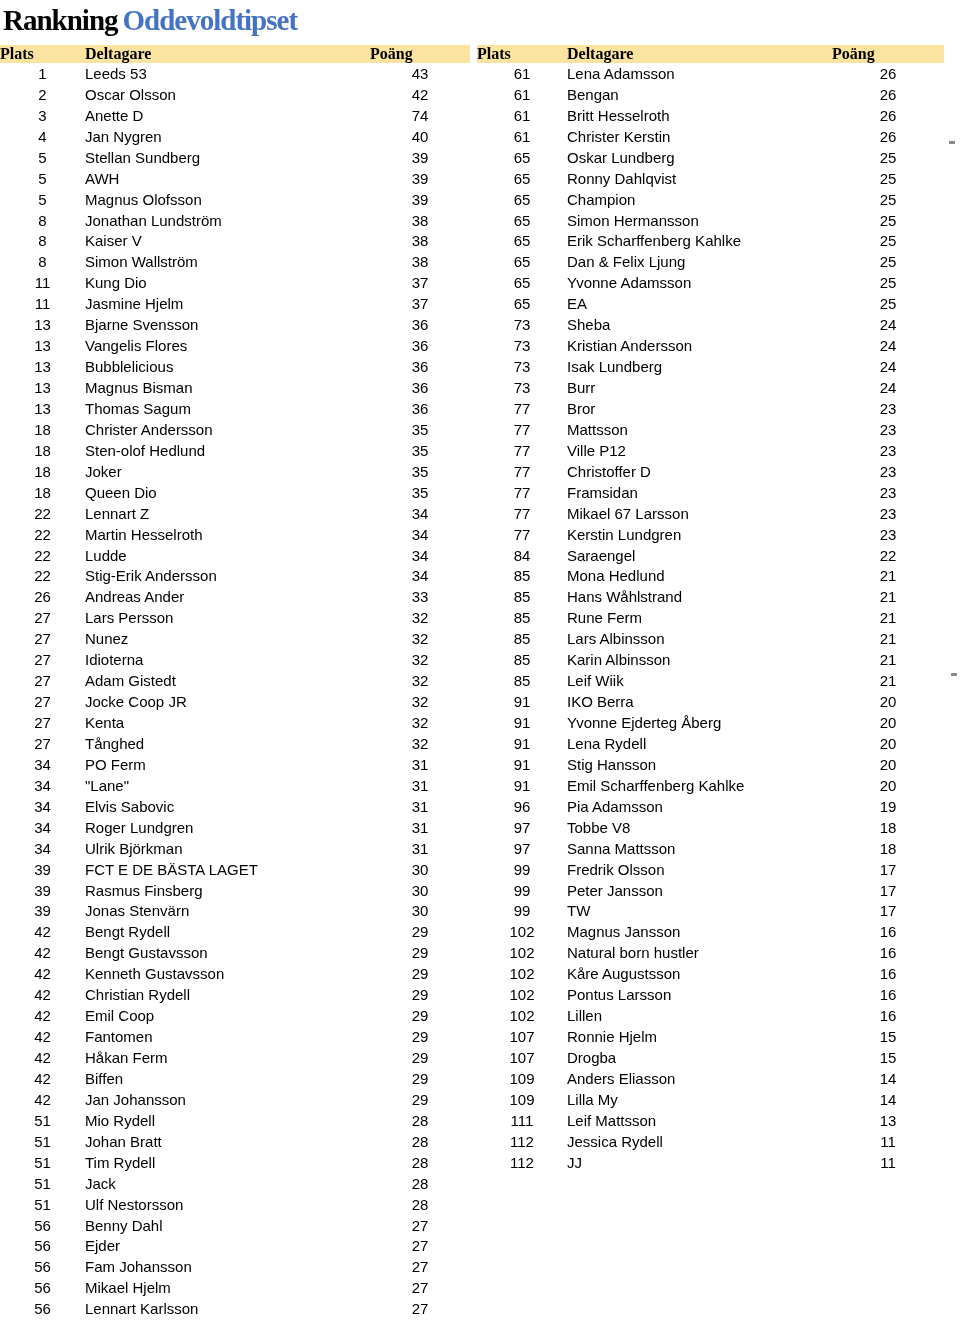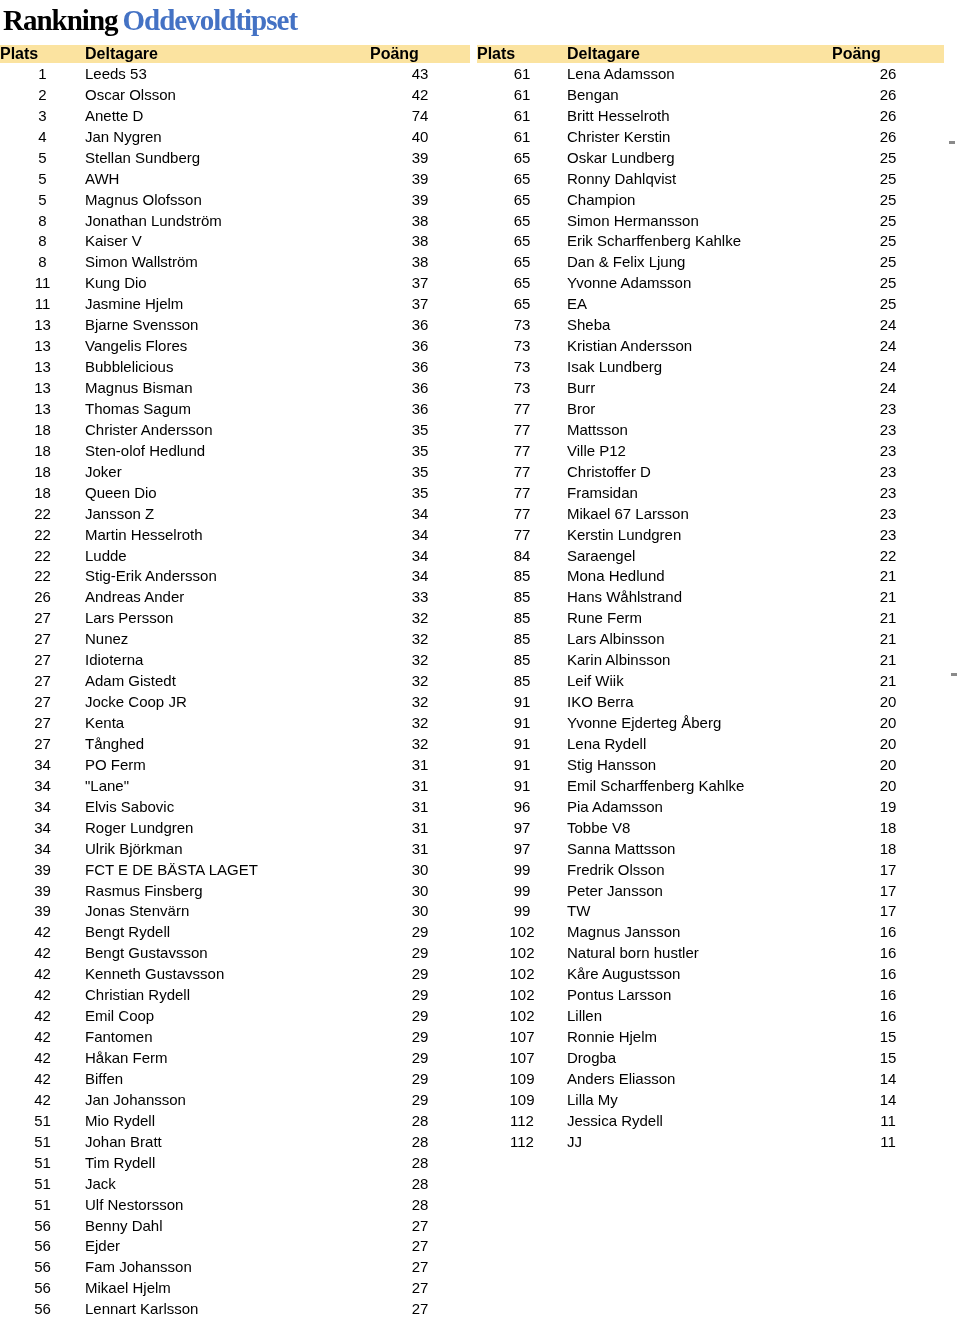--- a/index.html
+++ b/index.html
@@ -39,21 +39,21 @@
   }
   table.ranking.left  { left: 0;     width: 470px; }
   table.ranking.right { left: 477px; width: 467px; }
   table.ranking th, table.ranking td {
     padding: 0;
     margin: 0;
     vertical-align: middle;
     white-space: nowrap;
     overflow: hidden;
   }
-  table.ranking thead tr { height: 14px; }
+  table.ranking thead tr { height: 14px; font-family: Liberation Serif, serif; }
   table.ranking thead th {
     background: var(--header-bg, #FBE3A0);
     font-weight: bold;
     font-size: 16px;
   }
   table.ranking tbody tr { height: 20.95px; }
   th.plats { text-align: left; padding-left: 4px; }
   th.name  { text-align: left; }
   th.poang { text-align: left; }
   table.ranking.left  th.poang { padding-right: 17px; }
@@ -191,21 +191,21 @@
           <td class="name">Joker</td>
           <td class="poang">35</td>
         </tr>
         <tr>
           <td class="plats">18</td>
           <td class="name">Queen Dio</td>
           <td class="poang">35</td>
         </tr>
         <tr>
           <td class="plats">22</td>
-          <td class="name">Jansson Z</td>
+          <td class="name">Lennart Z</td>
           <td class="poang">34</td>
         </tr>
         <tr>
           <td class="plats">22</td>
           <td class="name">Martin Hesselroth</td>
           <td class="poang">34</td>
         </tr>
         <tr>
           <td class="plats">22</td>
           <td class="name">Ludde</td>
@@ -652,20 +652,25 @@
           <td class="plats">109</td>
           <td class="name">Anders Eliasson</td>
           <td class="poang">14</td>
         </tr>
         <tr>
           <td class="plats">109</td>
           <td class="name">Lilla My</td>
           <td class="poang">14</td>
         </tr>
         <tr>
+          <td class="plats">111</td>
+          <td class="name">Leif Mattsson</td>
+          <td class="poang">13</td>
+        </tr>
+        <tr>
           <td class="plats">112</td>
           <td class="name">Jessica Rydell</td>
           <td class="poang">11</td>
         </tr>
         <tr>
           <td class="plats">112</td>
           <td class="name">JJ</td>
           <td class="poang">11</td>
         </tr>
       </tbody>

